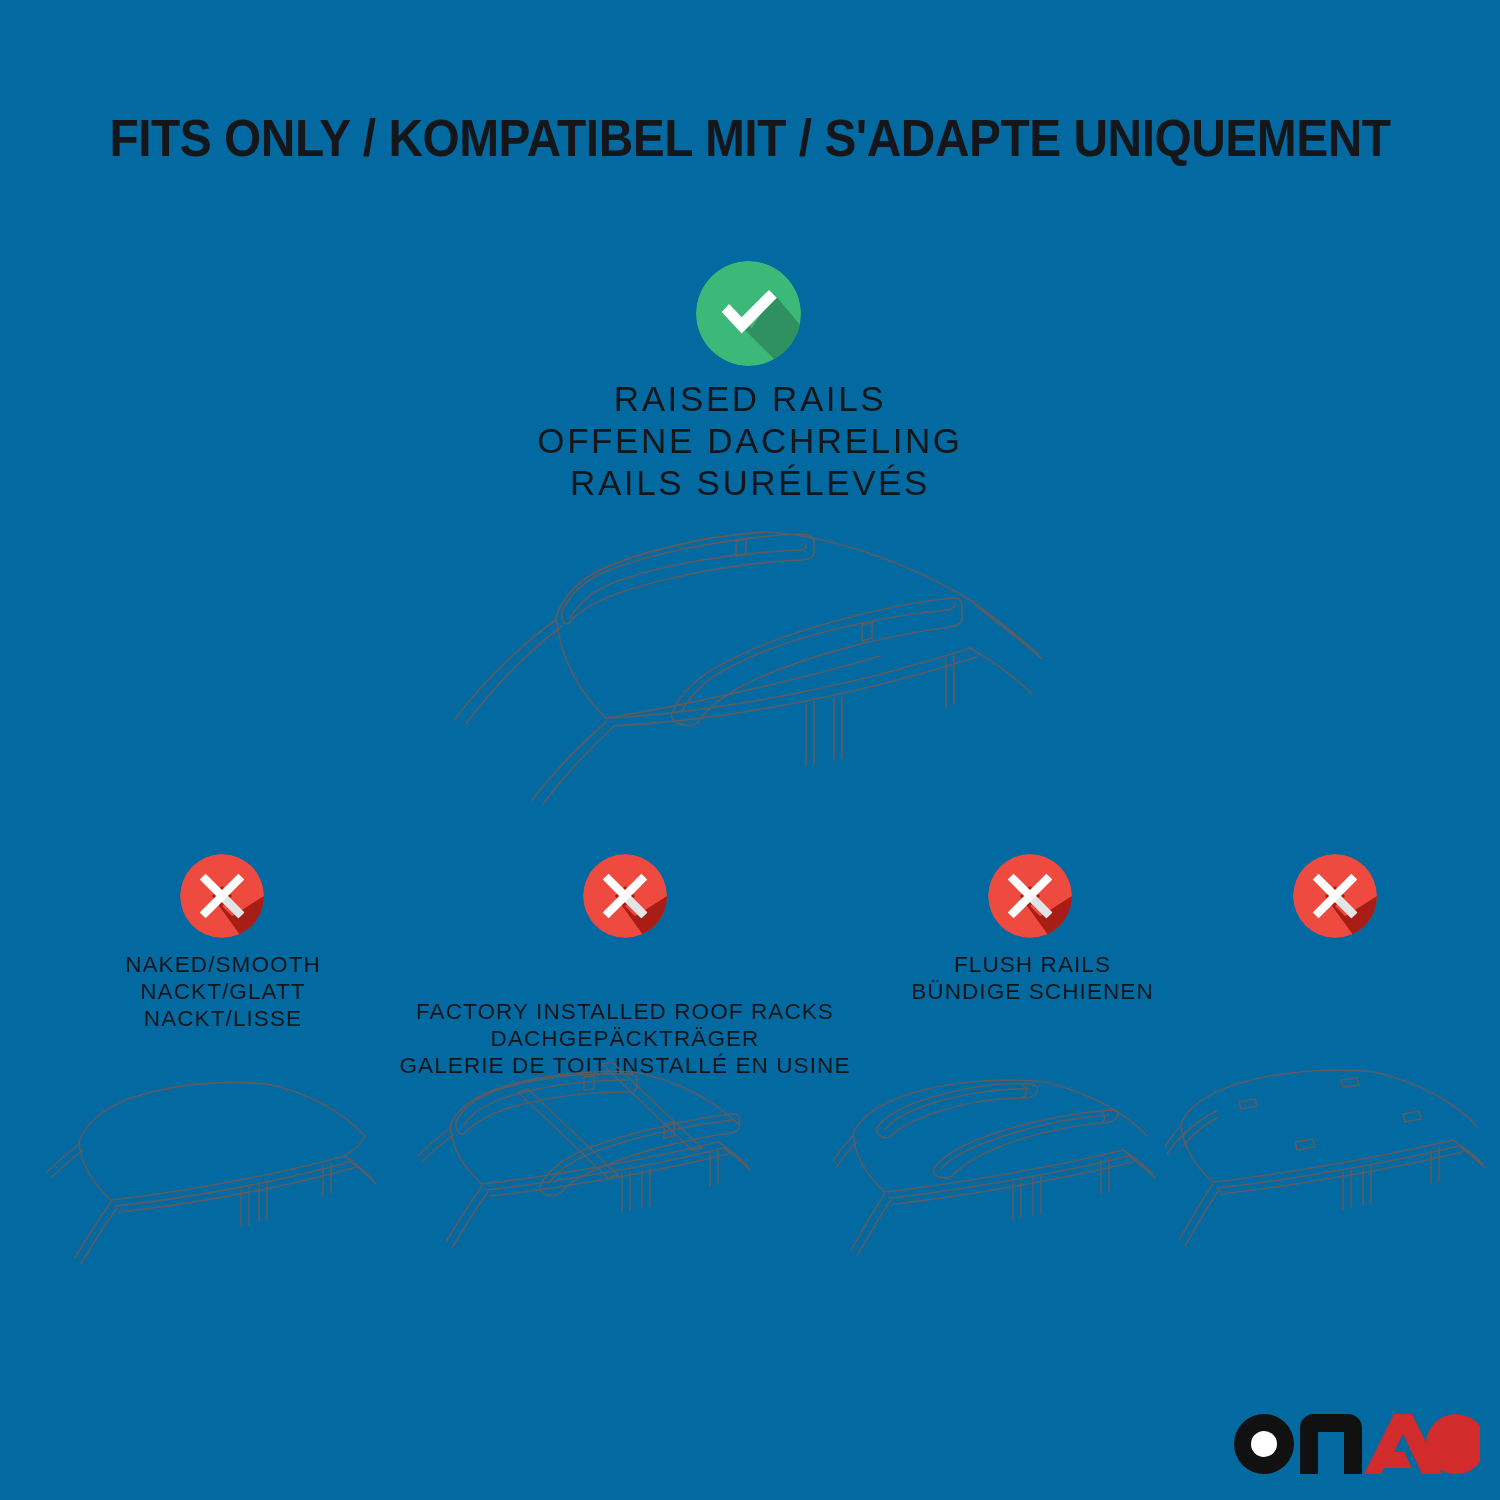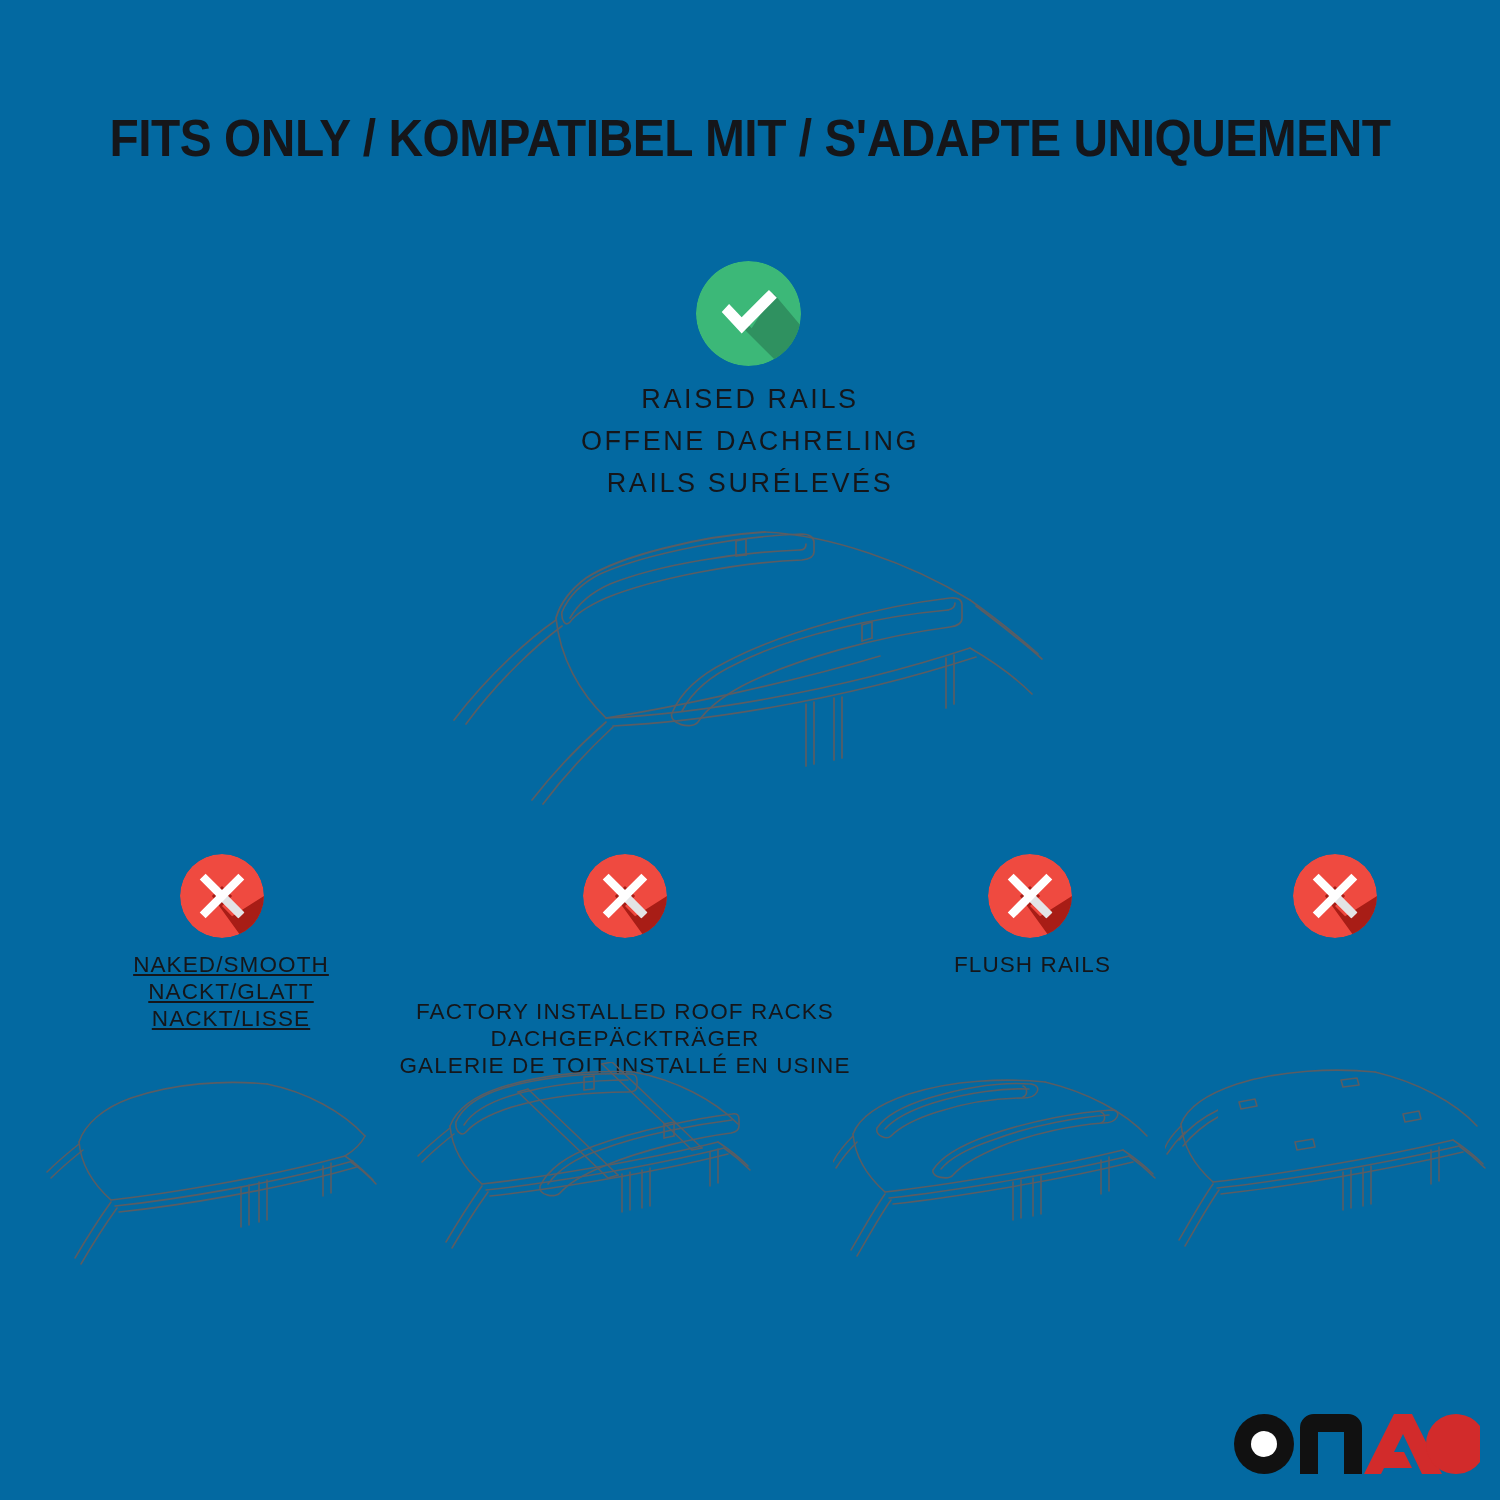--- a/index.html
+++ b/index.html
@@ -68,32 +68,32 @@
     text-align: center;
     color: #15161a;
     font-family: "Liberation Sans", sans-serif;
     font-weight: 400;
   }
 
   .caption-main {
     left: 450px;
     top: 378px;
     width: 600px;
-    font-size: 27px;
+    font-size: 35px;
     line-height: 42px;
     letter-spacing: 2.6px;
   }
 
   .caption-sub {
     font-size: 22.5px;
     line-height: 27px;
     letter-spacing: 1.1px;
     top: 951px;
   }
-  .caption-sub.c1 { left:  66px; width: 330px; text-decoration: underline; }
+  .caption-sub.c1 { left:  58px; width: 330px; }
   .caption-sub.c2 { left: 395px; width: 460px; margin-top: 47px; }
   .caption-sub.c3 { left: 860px; width: 345px; }
   .caption-sub.c4 { left: 1205px; width: 290px; }
 
   .caption-sub .ln { display: block; white-space: nowrap; }
   .caption-main .ln { display: block; white-space: nowrap; }
 
   
   .roof {
     position: absolute;
@@ -282,20 +282,21 @@
   <div class="badge badge-no c3">
     <svg viewBox="0 0 100 100" xmlns="http://www.w3.org/2000/svg">
       <circle cx="50" cy="50" r="50" fill="#ef4a40"></circle>
       <path d="M50 38 L62 50 L50 62 L62 74 L100 50 L100 74 A50 50 0 0 1 72 97 L38 50 Z" fill="#a81d16"></path>
       <path d="M30.5 23.5 L50 43 L69.5 23.5 L76.5 30.5 L57 50 L76.5 69.5 L69.5 76.5 L50 57 L30.5 76.5 L23.5 69.5 L43 50 L23.5 30.5 Z" fill="#ffffff"></path>
       <path d="M50 57 L57 50 L76.5 69.5 L69.5 76.5 Z" fill="#e3e4e6"></path>
     </svg>
   </div>
   <div class="caption caption-sub c3">
     <span class="ln">FLUSH RAILS</span>
+    <span class="ln">BÜNDIGE SCHIENEN</span>
   </div>
   <div class="roof roof-sm c3">
     <svg viewBox="0 0 385 230" xmlns="http://www.w3.org/2000/svg" fill="none" stroke="#5a5d63" stroke-width="1.6" stroke-linecap="round" stroke-linejoin="round">
 
       <path d="M20 72 C26 56 46 42 76 32 C120 18 172 16 212 20"></path>
       <path d="M212 20 C254 30 292 50 314 74"></path>
       <path d="M20 72 C22 94 34 114 52 130"></path>
       <path d="M52 130 C106 124 208 108 290 88"></path>
 
       <path d="M44 66 C52 54 70 44 96 36 C136 24 172 20 198 22 C204 23 206 26 204 30 C202 34 196 36 190 36 C164 36 132 41 104 50 C82 57 66 66 58 74 C54 78 42 74 44 66 Z"></path>

